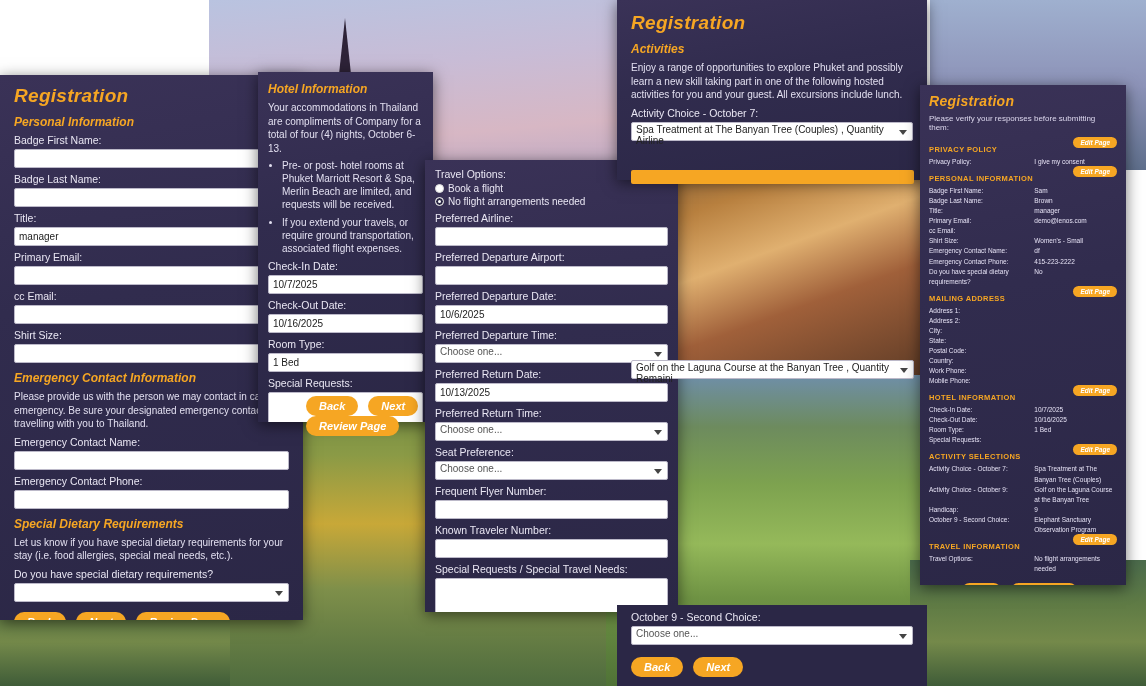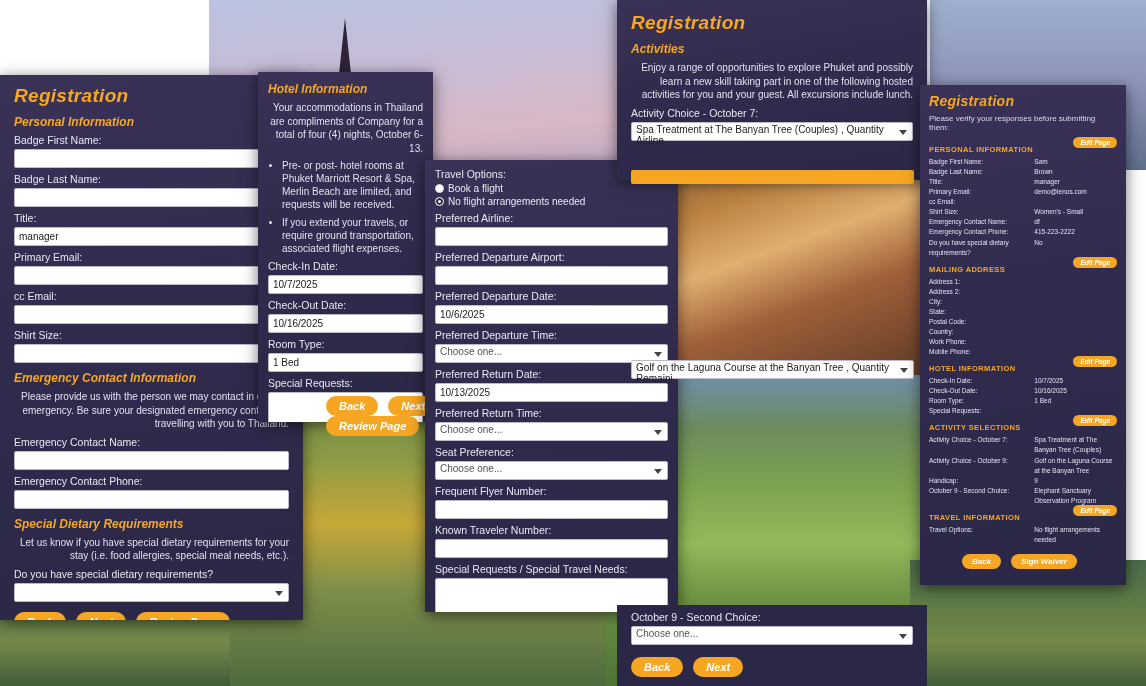--- a/index.html
+++ b/index.html
@@ -55,21 +55,21 @@
   }
   .reg-title{
     color:#f6a623;font-size:19px;font-weight:bold;font-style:italic;
     letter-spacing:.3px;margin:0 0 8px 0;
   }
   .sec-title{
     color:#f6a623;font-size:12px;font-weight:bold;font-style:italic;
     margin:8px 0 5px 0;
   }
   .lbl{font-size:10.5px;color:#e9e6f3;margin:5px 0 3px 0;display:block;}
-  .txt{font-size:10px;color:#e2dff0;line-height:1.35;margin:3px 0;text-align:right;}
+  .txt{font-size:10px;color:#e2dff0;line-height:1.35;margin:3px 0;}
   .inp{
     display:block;width:100%;box-sizing:border-box;height:19px;
     background:#ffffff;border:1px solid #bcb9c9;border-radius:2px;
     font-size:10px;color:#222;padding:1px 4px;font-family:"Liberation Sans",sans-serif;
     margin-bottom:2px;
   }
   .inp.tall{height:56px;}
   .sel{
     display:block;width:100%;box-sizing:border-box;height:19px;
     background:#ffffff;border:1px solid #bcb9c9;border-radius:2px;
@@ -194,21 +194,21 @@
     <label class="lbl">Check-In Date:</label>
     <input class="inp" value="10/7/2025" style="">
     <label class="lbl">Check-Out Date:</label>
     <input class="inp" value="10/16/2025" style="">
     <label class="lbl">Room Type:</label>
     <input class="inp" value="1 Bed" style="">
     <label class="lbl">Special Requests:</label>
     <textarea class="inp tall" style=""></textarea>
   </div>
 </div>
-<div style="position:absolute;left:326px;top:396px;width:170px;">
+<div style="position:absolute;left:306px;top:396px;width:170px;">
   <span class="btn">Back</span>
   <span class="btn">Next</span>
   <span class="btn">Review Page</span>
 </div>
 
 <div class="panel" style="left:425px;top:160px;width:253px;height:452px;">
   <div class="panel-inner" style="padding:8px 10px;">
     <div class="lbl" style="margin-top:0;">Travel Options:</div>
     <div class="radiorow">
       <span class="radiodot"></span><span>Book a flight</span>
@@ -282,20 +282,29 @@
     <span class="btn">Next</span>
   </div>
 </div>
 <div style="position:absolute;left:631px;top:170px;width:283px;height:14px;background:#f6a623;border-radius:2px;"></div>
 
 <div class="panel" style="left:920px;top:85px;width:206px;height:500px;">
   <div class="panel-inner" style="padding:8px 9px;">
     <div class="reg-title" style="font-size:14px;margin-bottom:5px;">Registration</div>
     <div class="rev-intro">Please verify your responses before submitting them:</div>
 
+    <div>
+      <span class="rev-sec">PRIVACY POLICY</span>
+      <span class="edit">Edit Page</span>
+      <div class="clr"></div>
+      <div class="rev-row">
+          <span class="k">Privacy Policy:</span>
+          <span class="v">I give my consent</span>
+        </div>
+    </div>
 
     <div>
       <span class="rev-sec">PERSONAL INFORMATION</span>
       <span class="edit">Edit Page</span>
       <div class="clr"></div>
       <div class="rev-row">
           <span class="k">Badge First Name:</span>
           <span class="v">Sam</span>
         </div>
       <div class="rev-row">

